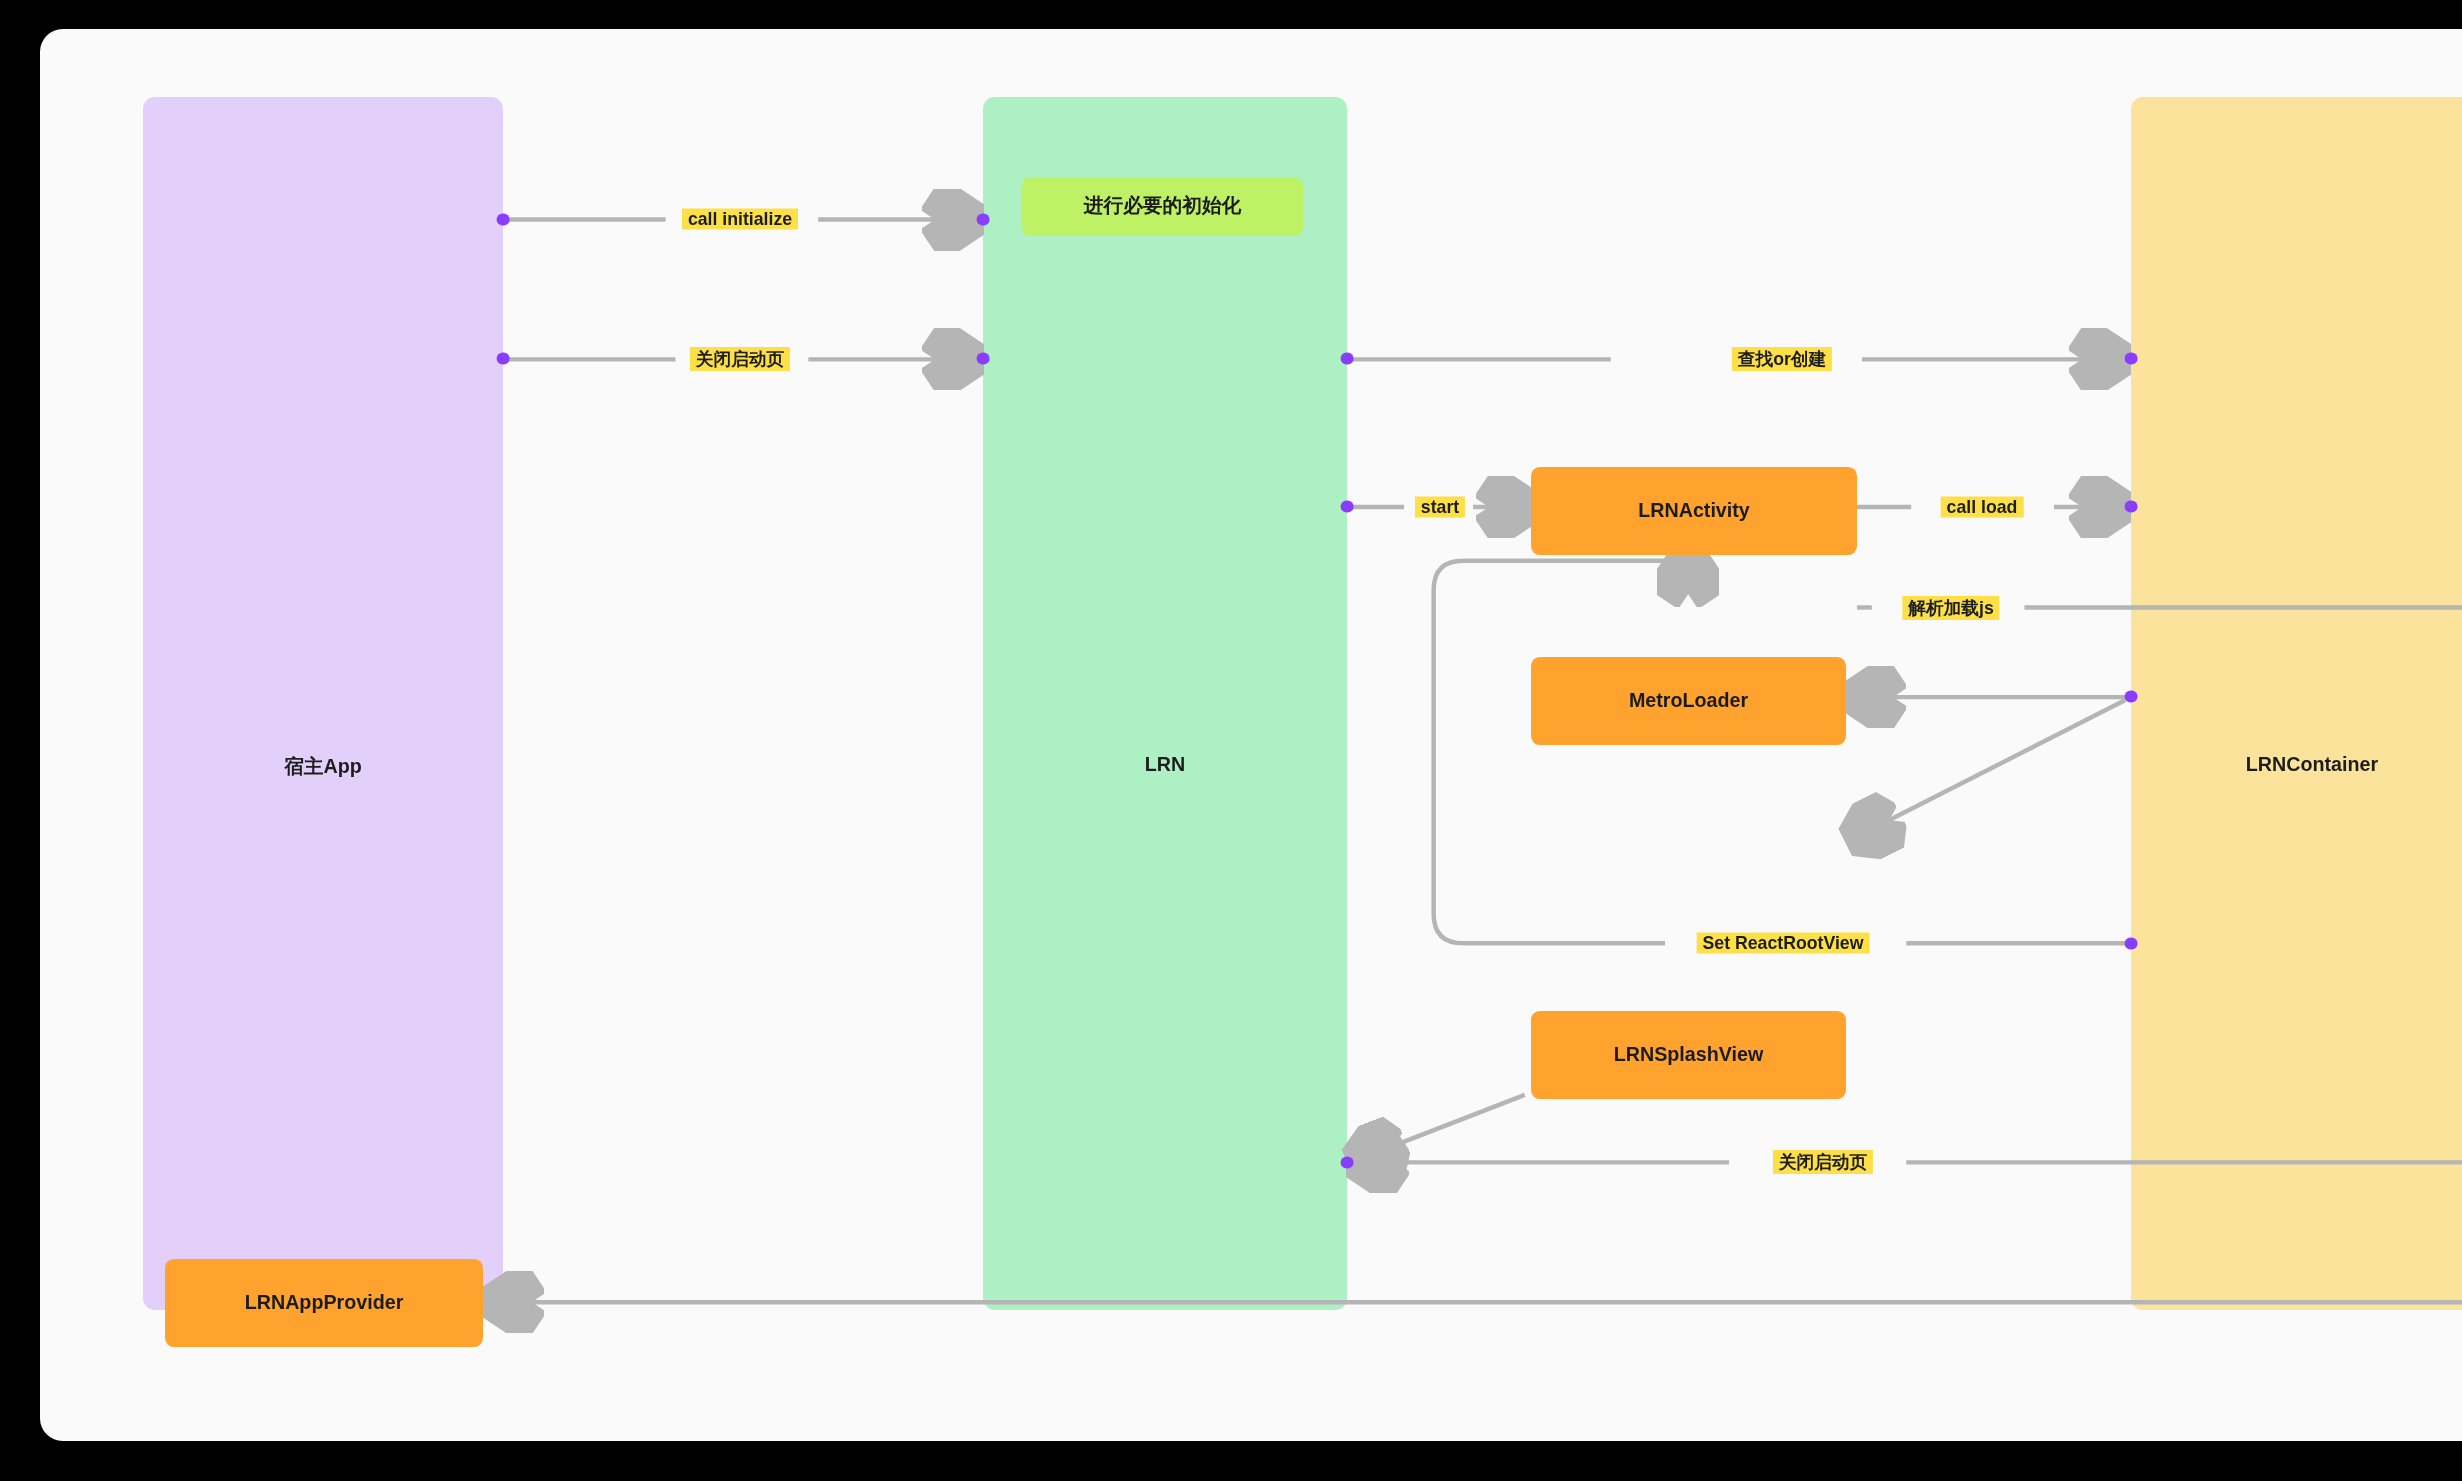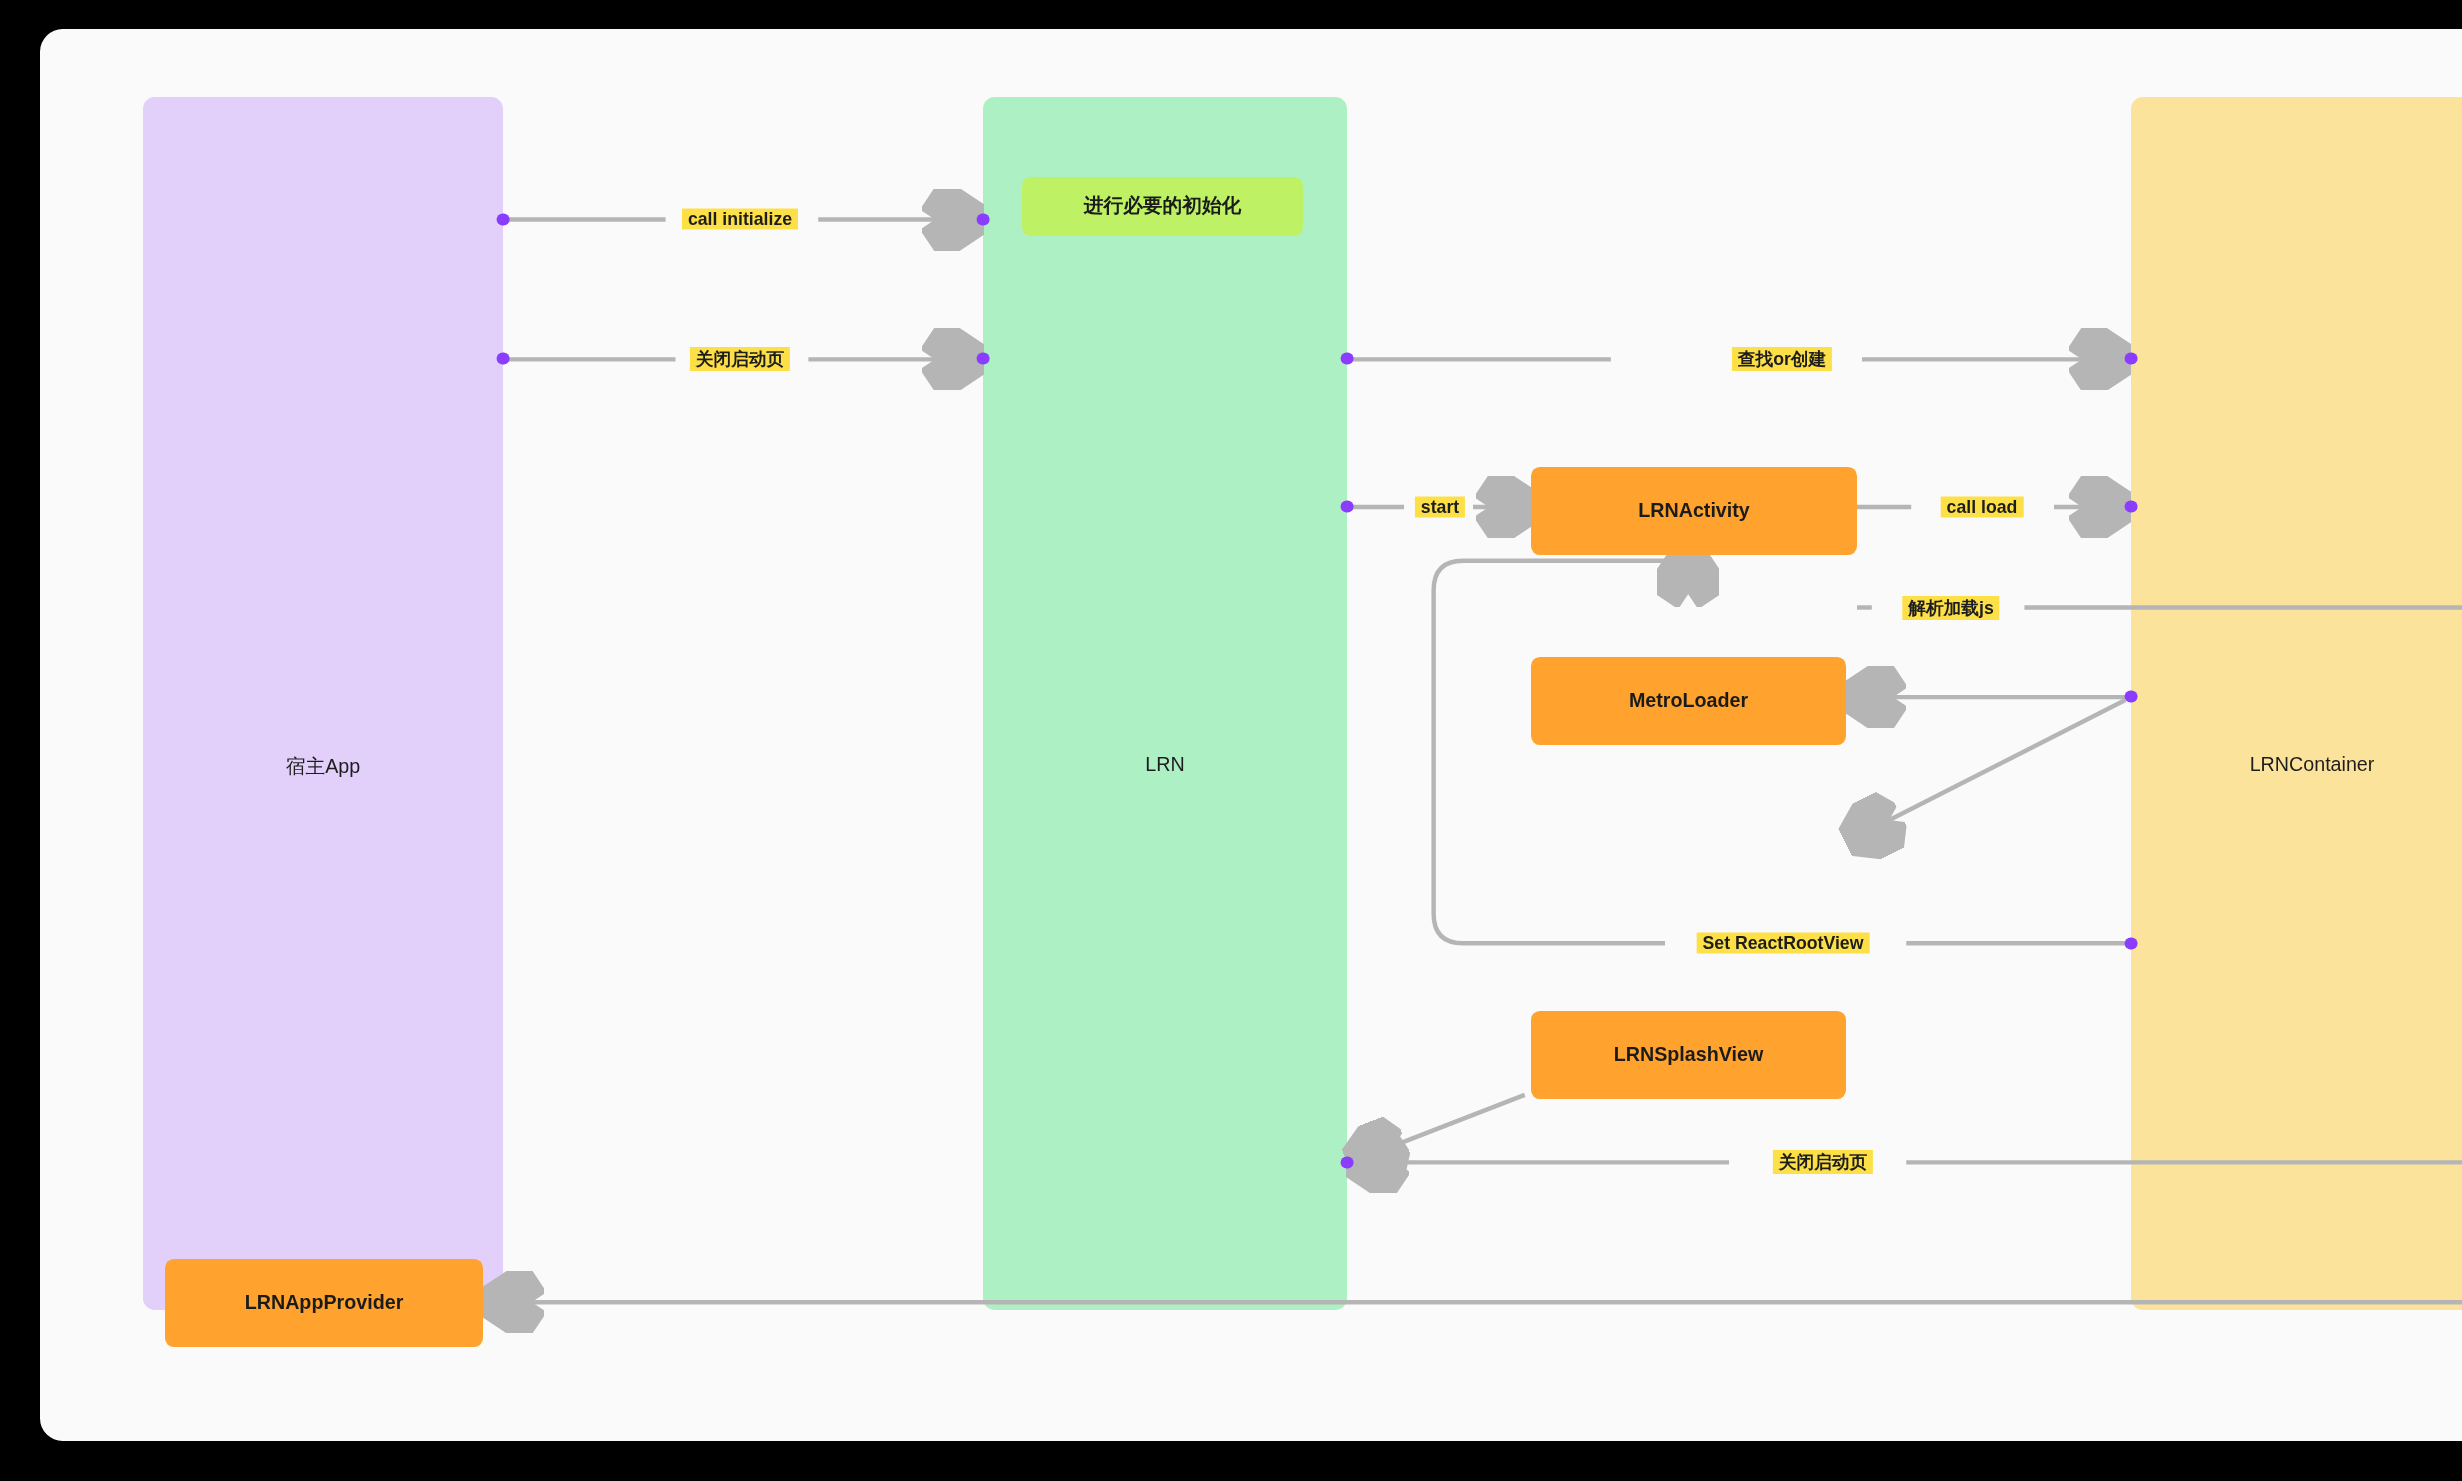--- a/index.html
+++ b/index.html
@@ -1,19 +1,19 @@
 <!DOCTYPE html>
 <html style="font-size:7.9px"><head>
 <meta charset="utf-8">
 <style>
   html,body{margin:0;padding:0;background:#000;}
   body{width:3593px;height:1481px;font-family:"Liberation Sans","DejaVu Sans",sans-serif;}
   #canvas{position:absolute;left:40px;top:28.6px;width:3511px;height:1412px;background:#fafafa;border-radius:22.7px;box-shadow:0 2px 11.8px rgba(0,0,0,.18);overflow:hidden;}
   .lane{position:absolute;top:68px;height:1213px;border-radius:11.8px;}
-  .lane-label{position:absolute;width:100%;text-align:center;top:724px;font-size:19.7px;color:#1d1d1d;font-weight:400;}
+  .lane-label{position:absolute;width:100%;text-align:center;top:724px;font-size:19.7px;color:#1d1d1d;font-weight:700;}
   .node{position:absolute;background:#FFA32E;border-radius:8.9px;display:flex;align-items:center;justify-content:center;color:#1b1b1b;font-size:19.7px;font-weight:700;text-align:center;line-height:1.2;}
   .edge-label{position:absolute;font-size:17.7px;font-weight:700;color:#1d1d1d;white-space:nowrap;transform:translate(-50%,-50%);background:#fde047;padding:0 5.9px;}
   .dot{position:absolute;width:12.8px;height:12.8px;border-radius:50%;background:#8B3DFF;transform:translate(-50%,-50%);}
   svg.links{position:absolute;left:0;top:0;width:3511px;height:1412px;overflow:visible;}
   svg.links path,svg.links line{stroke:#b5b5b5;stroke-width:9;fill:none;}
 </style>
 </head>
 <body>
 
 <div id="canvas">

